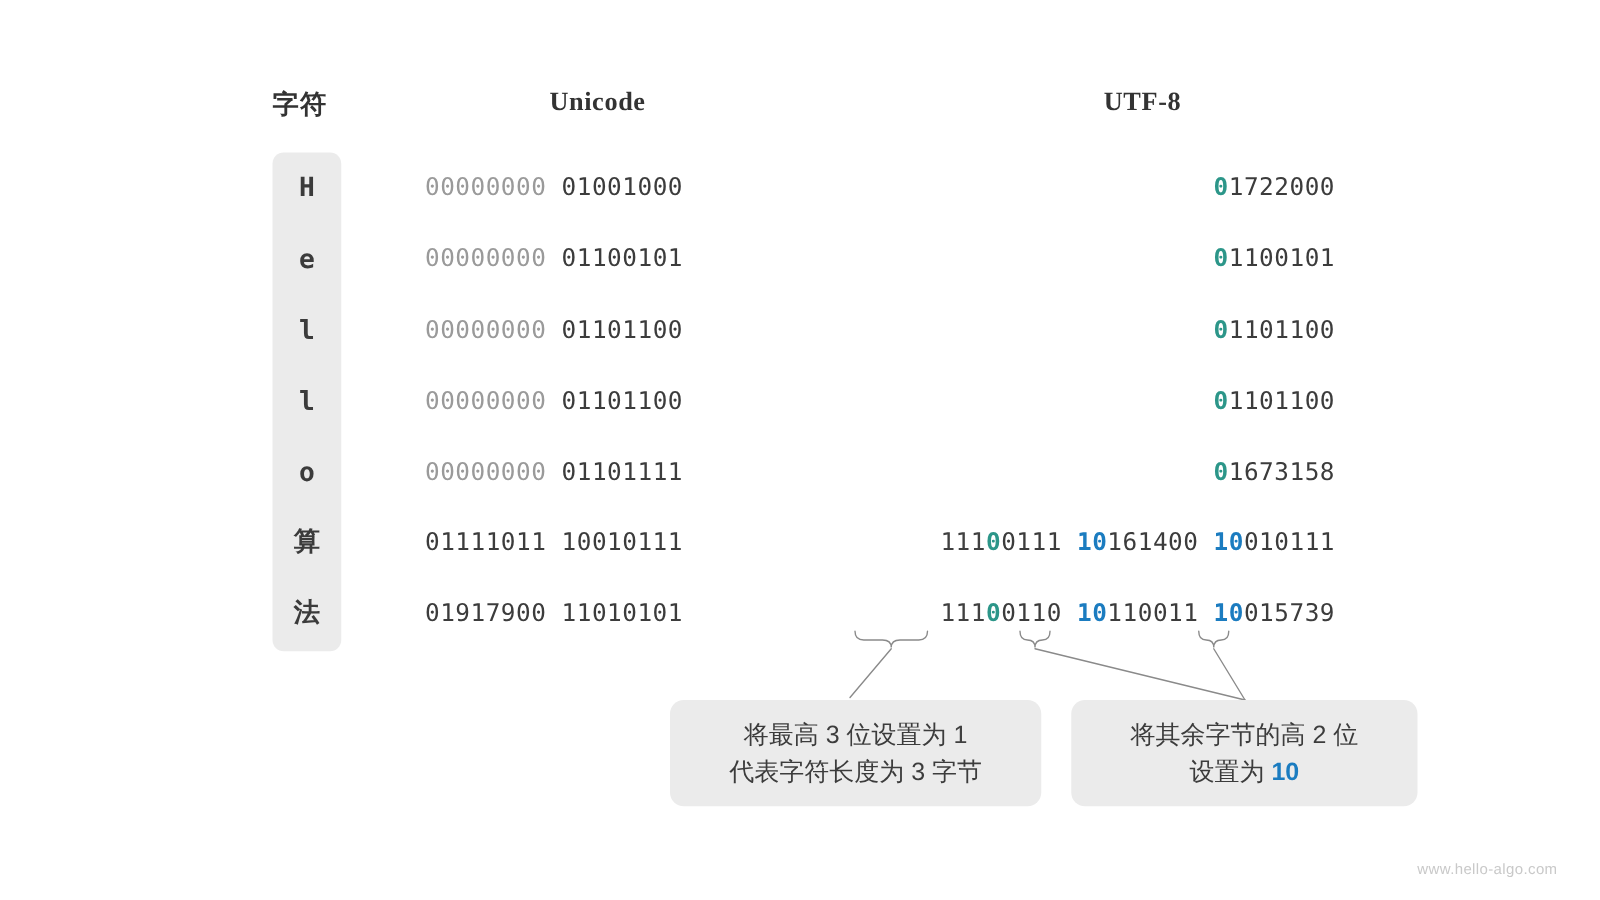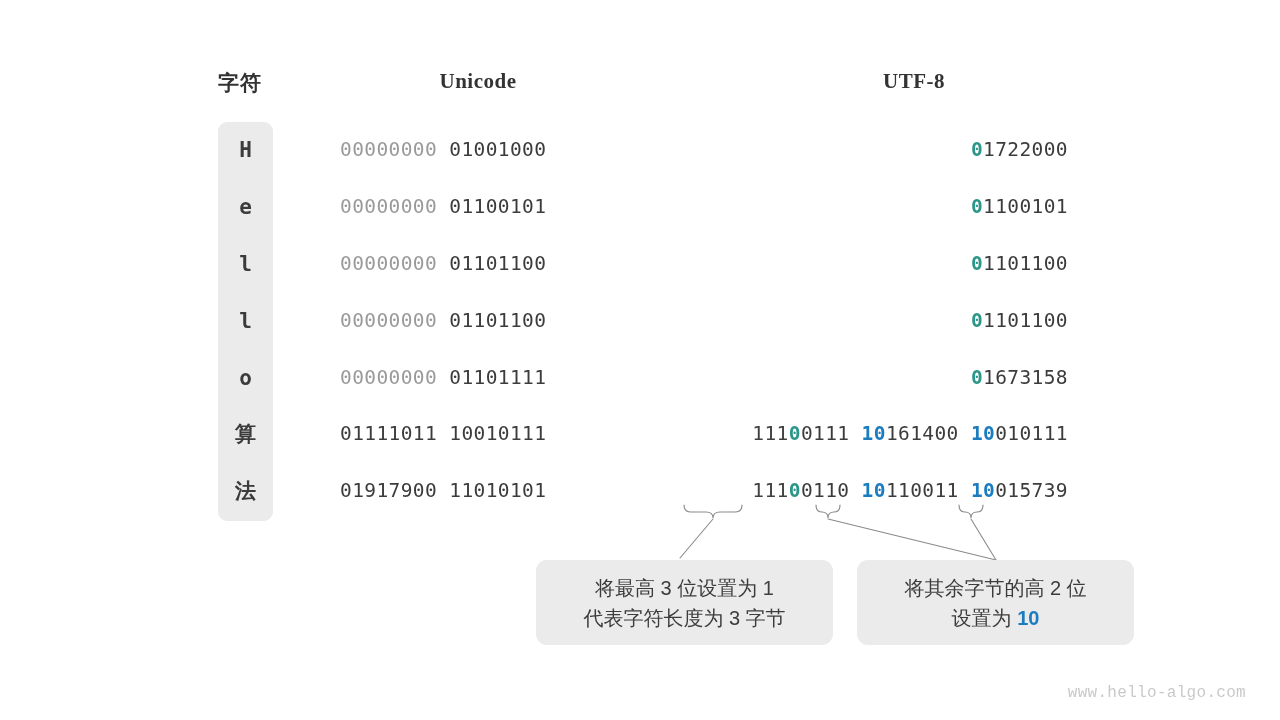--- a/index.html
+++ b/index.html
@@ -146,22 +146,22 @@
     width: 1280px;
     height: 720px;
     pointer-events: none;
   }
 
   
   .watermark {
     position: absolute;
     right: 34px;
     bottom: 18px;
-    font-family: Liberation Mono, monospace;
-    font-size: 16px;
+    font-family: Liberation Sans, sans-serif;
+    font-size: 12px;
     color: #c9c9c9;
     letter-spacing: 0.3px;
   }
 </style>
 </head>
 <body>
 
 <div class="stage">
 
   <div class="col-head head-char">字符</div>

